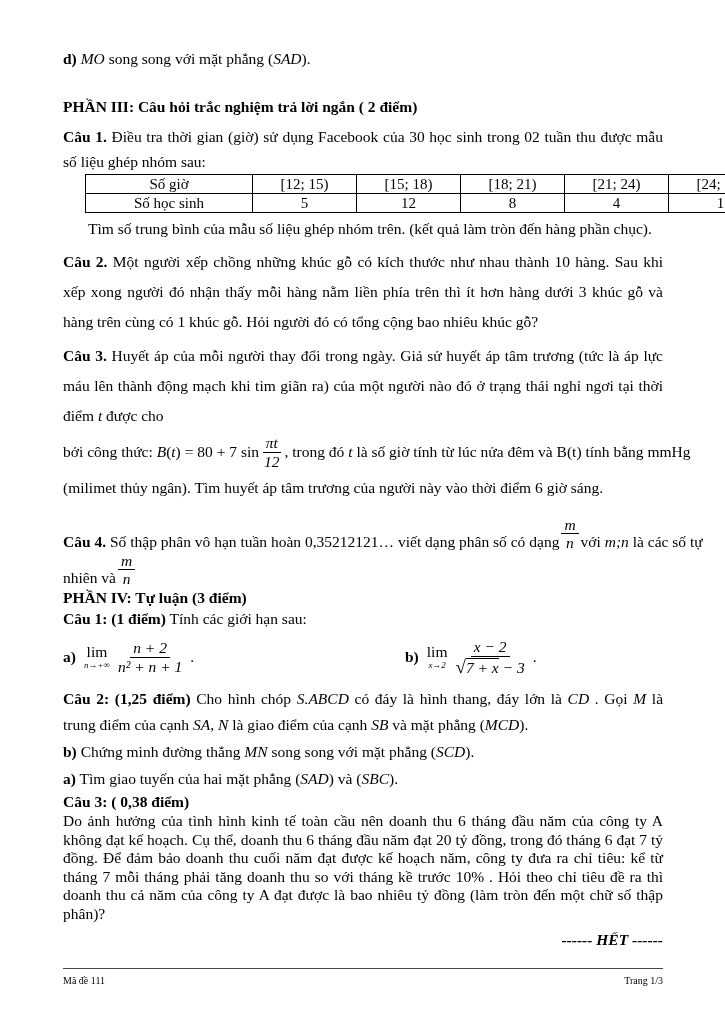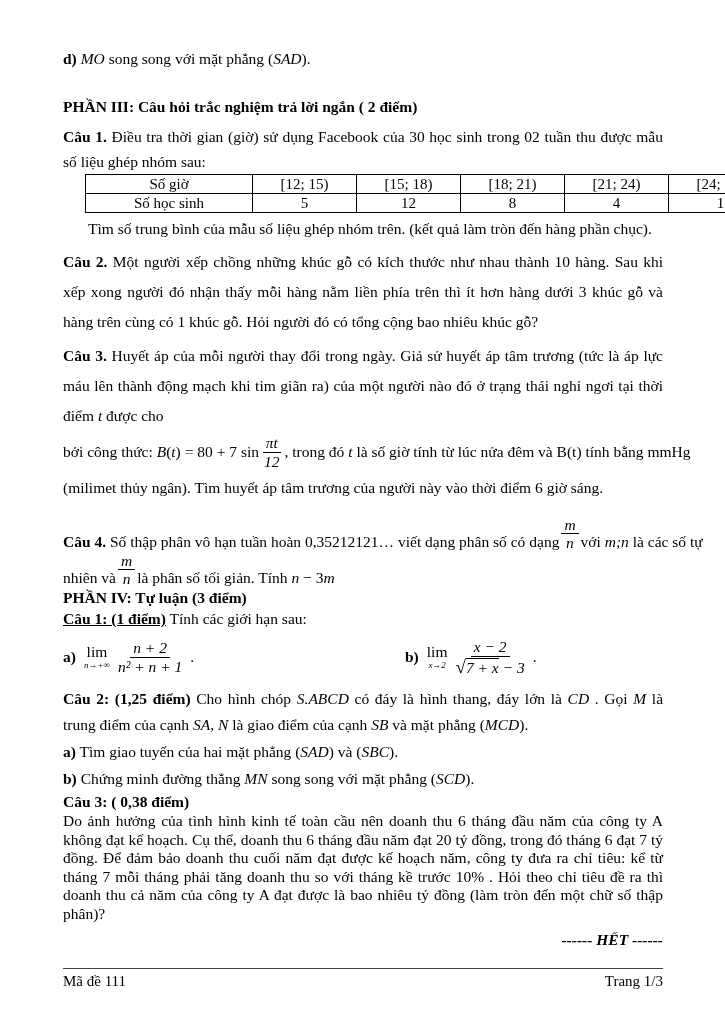--- a/index.html
+++ b/index.html
@@ -48,21 +48,21 @@
   .period { margin-left:3px; }
 
   .q2head { margin-top:4px; line-height:26px; }
   .abline { line-height:27px; }
   .q3head4 { line-height:20px; font-weight:bold; }
   .q3body { line-height:18.6px; text-align:justify; }
 
   .het { margin-top:6px; line-height:20px; text-align:right; font-weight:bold; font-style:italic; }
 
   .footer { position:absolute; left:63px; top:968px; width:600px; border-top:1.5px solid #444;
-            display:flex; justify-content:space-between; padding-top:3px; font-size:15px; line-height:18px; }
+            display:flex; justify-content:space-between; padding-top:3px; font-size:10px; line-height:18px; }
 </style>
 </head>
 <body>
 
 <div class="page">
   <div class="content">
 
     <p class="ln2"><span style="font-weight: bold;">d)</span><span>  </span><span style="font-style: italic;">MO</span><span> song song với mặt phẳng </span><span>(</span><span style="font-style: italic;">SAD</span><span>).</span></p>
 
     <p class="heading3">PHẦN III: Câu hỏi trắc nghiệm trả lời ngắn ( 2 điểm)</p>
@@ -112,25 +112,24 @@
         <span class="den">n</span>
       </span>
       <span><span> với </span><span style="font-style: italic;">m;n</span><span> là các số tự</span></span>
     </div>
     <div class="q4l q4l2">
       <span><span>nhiên và </span></span>
       <span class="frac">
         <span class="num">m</span>
         <span class="den">n</span>
       </span>
-      <span><span> là phân số tối giản. Tính </span><span style="font-style: italic;">n</span><span> − 3</span><span style="font-style: italic;">m</span></span>
     </div>
 
     <p class="heading4">PHẦN IV: Tự luận (3 điểm)</p>
-    <p class="q1head"><span style="font-weight: bold; text-decoration: underline;">Câu 1: (1 điểm)</span><span> Tính các giới hạn sau:</span></p>
+    <p class="q1head"><span style="font-weight: bold;">Câu 1: (1 điểm)</span><span> Tính các giới hạn sau:</span></p>
 
     <div class="limits-row">
       <div class="limit-item limit-a">
         <span class="lbl"><span style="font-weight: bold;">a)</span></span>
         <span class="lim">
           <span class="lim-top">lim</span>
           <span class="lim-sub">n→+∞</span>
         </span>
         <span class="frac">
           <span class="num">n + 2</span>
@@ -146,22 +145,22 @@
         </span>
         <span class="frac">
           <span class="num">x − 2</span>
           <span class="den"><span class="sqrt-sym">√</span><span class="radicand">7 + x</span><span> − 3</span></span>
         </span>
         <span class="period">.</span>
       </div>
     </div>
 
     <p class="para q2head"><span style="font-weight: bold;">Câu 2: (1,25 điểm)</span><span> Cho hình chóp </span><span style="font-style: italic;">S.ABCD</span><span> có đáy là hình thang, đáy lớn là </span><span style="font-style: italic;">CD</span><span> . Gọi </span><span style="font-style: italic;">M</span><span> là trung điểm của cạnh </span><span style="font-style: italic;">SA</span><span>,  </span><span style="font-style: italic;">N</span><span> là giao điểm của cạnh </span><span style="font-style: italic;">SB</span><span>  và mặt phẳng (</span><span style="font-style: italic;">MCD</span><span>).</span></p>
+    <p class="abline"><span style="font-weight: bold;">b)</span><span> Chứng minh đường thẳng </span><span style="font-style: italic;">MN</span><span> song song với mặt phẳng (</span><span style="font-style: italic;">SCD</span><span>).</span></p>
     <p class="abline"><span style="font-weight: bold;">a)</span><span> Tìm giao tuyến của hai mặt phẳng (</span><span style="font-style: italic;">SAD</span><span>) và (</span><span style="font-style: italic;">SBC</span><span>).</span></p>
-    <p class="abline"><span style="font-weight: bold;">b)</span><span> Chứng minh đường thẳng </span><span style="font-style: italic;">MN</span><span> song song với mặt phẳng (</span><span style="font-style: italic;">SCD</span><span>).</span></p>
 
     <p class="q3head4">Câu 3: ( 0,38 điểm)</p>
     <p class="q3body">Do ảnh hưởng của tình hình kinh tế toàn cầu nên doanh thu 6 tháng đầu năm của công ty A không đạt kế hoạch. Cụ thể, doanh thu 6 tháng đầu năm đạt 20 tỷ đồng, trong đó tháng 6 đạt 7 tỷ đồng. Để đảm bảo doanh thu cuối năm đạt được kế hoạch năm, công ty đưa ra chỉ tiêu: kể từ tháng 7 mỗi tháng phải tăng doanh thu so với tháng kề trước 10% . Hỏi theo chỉ tiêu đề ra thì doanh thu cả năm của công ty A đạt được là bao nhiêu tỷ đồng (làm tròn đến một chữ số thập phân)?</p>
 
     <p class="het">------ HẾT ------</p>
   </div>
 
   <div class="footer">
     <span>Mã đề 111</span>
     <span>Trang 1/3</span>

